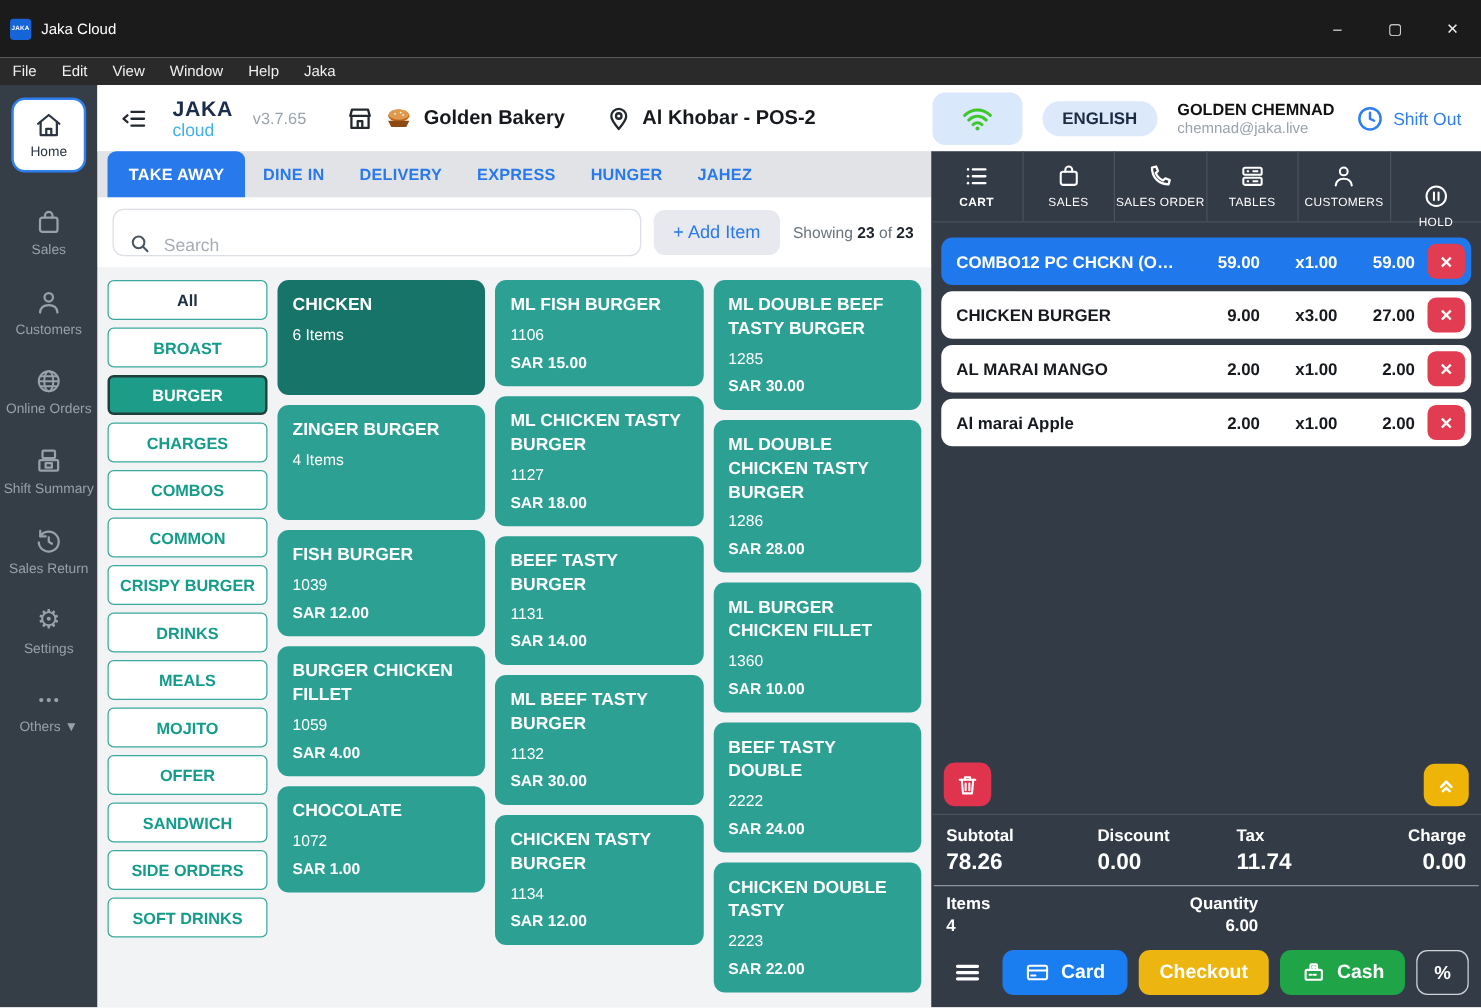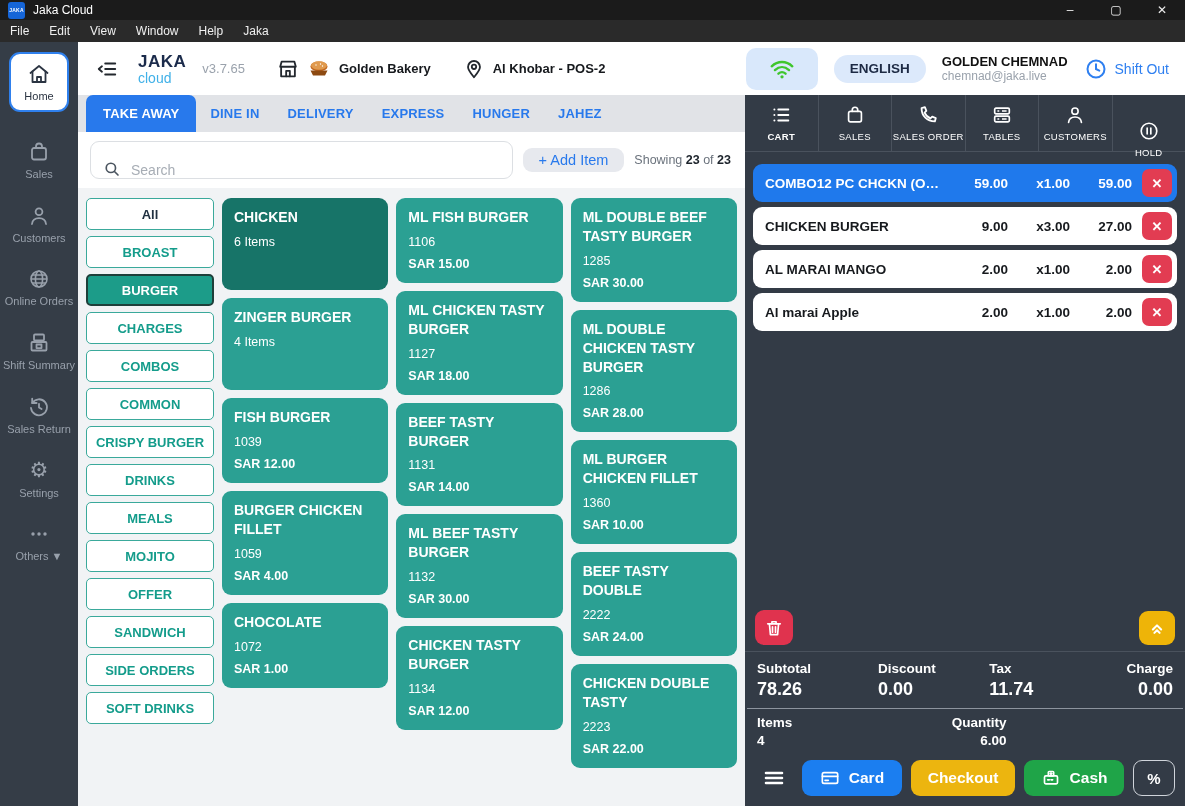--- a/index.html
+++ b/index.html
@@ -1,20 +1,20 @@
 <!DOCTYPE html>
 <html><head>
 <meta charset="utf-8">
 <style>
   * { margin:0; padding:0; box-sizing:border-box; }
   html,body { width:1185px; height:806px; font-family:"Liberation Sans", sans-serif; }
   .window { width:1185px; height:806px; display:flex; flex-direction:column; overflow:hidden; background:#f1f3f5; }
 
   
-  .titlebar { height:20px; background:#1b1b1b; color:#fff; display:flex; align-items:center; padding-left:8px; flex:0 0 auto; }
+  .titlebar { height:46px; background:#1b1b1b; color:#fff; display:flex; align-items:center; padding-left:8px; flex:0 0 auto; }
   .titlebar .appico { width:17px; height:17px; background:#1565d8; border-radius:3px; color:#fff; font-size:5px; font-weight:bold; display:flex; align-items:center; justify-content:center; margin-right:8px; letter-spacing:.2px; }
   .titlebar .ttl { font-size:12px; }
   .win-controls { margin-left:auto; display:flex; height:100%; }
   .win-controls span { width:46px; display:flex; align-items:center; justify-content:center; font-size:12px; color:#eee; }
 
   
   .menubar { height:22px; background:#2a2a2a; color:#f0f0f0; display:flex; align-items:center; gap:20px; padding-left:10px; font-size:12px; flex:0 0 auto; }
   .menubar span { cursor:default; }
 
   
@@ -31,21 +31,21 @@
   .right-of-sidebar { flex:1; display:flex; flex-direction:column; min-width:0; }
 
   
   .header { height:53px; background:#fff; display:flex; align-items:center; padding:0 10px 0 18px; gap:14px; flex:0 0 auto; box-shadow:0 1px 0 #e7e9ec; }
   .hd-ic { width:22px; height:22px; color:#23282e; }
   .logo { display:flex; flex-direction:column; line-height:1; margin-left:6px; }
   .logo .l1 { font-weight:bold; font-size:17px; color:#1b2b4b; letter-spacing:.5px; }
   .logo .l2 { font-size:14px; color:#41b1e8; margin-top:1px; }
   .version { font-size:13px; color:#9aa2ac; margin-left:2px; }
   .hd-group { display:flex; align-items:center; gap:8px; margin-left:18px; }
-  .hd-group .txt { font-weight:bold; font-size:13px; color:#16191d; }
+  .hd-group .txt { font-weight:bold; font-size:16px; color:#16191d; }
   .bakery-ic { width:24px; height:24px; }
   .hd-right { margin-left:auto; display:flex; align-items:center; gap:16px; }
   .wifi-btn { width:72px; height:42px; background:#d9e8fb; border:none; border-radius:10px; display:flex; align-items:center; justify-content:center; }
   .wifi-btn .ic { width:26px; height:26px; color:#3fc62c; }
   .lang-pill { height:28px; padding:0 16px; background:#dce9fb; border:none; border-radius:14px; font-weight:bold; font-size:13.5px; color:#1d2a44; }
   .userblock { text-align:left; line-height:1.2; }
   .userblock .nm { font-weight:bold; font-size:13px; color:#111; }
   .userblock .em { font-size:12px; color:#9aa2ac; }
   .shift-btn { display:flex; align-items:center; gap:7px; background:none; border:none; color:#2e7ff0; font-size:14px; margin-right:6px; }
   .shift-btn .ic { width:24px; height:24px; color:#2e7ff0; }
@@ -56,21 +56,21 @@
 
   .tabs-bar { height:37px; background:#e1e3e7; display:flex; align-items:flex-end; padding-left:8px; gap:0; flex:0 0 auto; }
   .tab { height:37px; display:flex; align-items:center; padding:0 14px; color:#2879ec; font-weight:bold; font-size:13px; letter-spacing:.2px; }
   .tab.active { background:#2879ec; color:#fff; border-radius:7px 7px 0 0; padding:0 17px; }
 
   .search-row { height:56px; background:#fff; display:flex; align-items:center; padding:0 12px; gap:10px; flex:0 0 auto; }
   .search-box { flex:1; height:38px; border:1px solid #dcdfe3; border-radius:9px; display:flex; align-items:flex-end; padding:0 12px; gap:10px; background:#fff; }
   .search-box .ic { width:18px; height:18px; color:#4b5560; }
   .search-box input { border:none; outline:none; font-size:14px; flex:1; color:#333; font-family:"Liberation Sans",sans-serif; }
   .search-box input::placeholder { color:#a7adb5; }
-  .add-item-btn { height:24px; padding:0 16px; background:#e7e9ee; border:none; border-radius:9px; color:#2879ec; font-size:14.5px; white-space:nowrap; }
+  .add-item-btn { height:36px; padding:0 16px; background:#e7e9ee; border:none; border-radius:9px; color:#2879ec; font-size:14.5px; white-space:nowrap; }
   .showing { font-size:12.5px; color:#6a727c; white-space:nowrap; margin-right:2px; }
   .showing b { color:#1c232b; }
 
   .catalog { flex:1; background:#f1f3f5; display:flex; padding:10px 8px 0 8px; gap:8px; min-height:0; overflow:hidden; }
   .categories { width:128px; display:flex; flex-direction:column; gap:6px; flex:0 0 auto; }
   .cat-btn { height:32px; background:#fff; border:1px solid #3aa99b; border-radius:5px; color:#149c8b; font-weight:bold; font-size:13px; display:flex; align-items:center; justify-content:center; flex:0 0 auto; }
   .cat-btn.first { color:#203040; }
   .cat-btn.active { background:#1c9c89; color:#fff; border:2px solid #1e3f3a; }
 
   .products { flex:1; display:flex; gap:8px; min-width:0; align-items:flex-start; }

